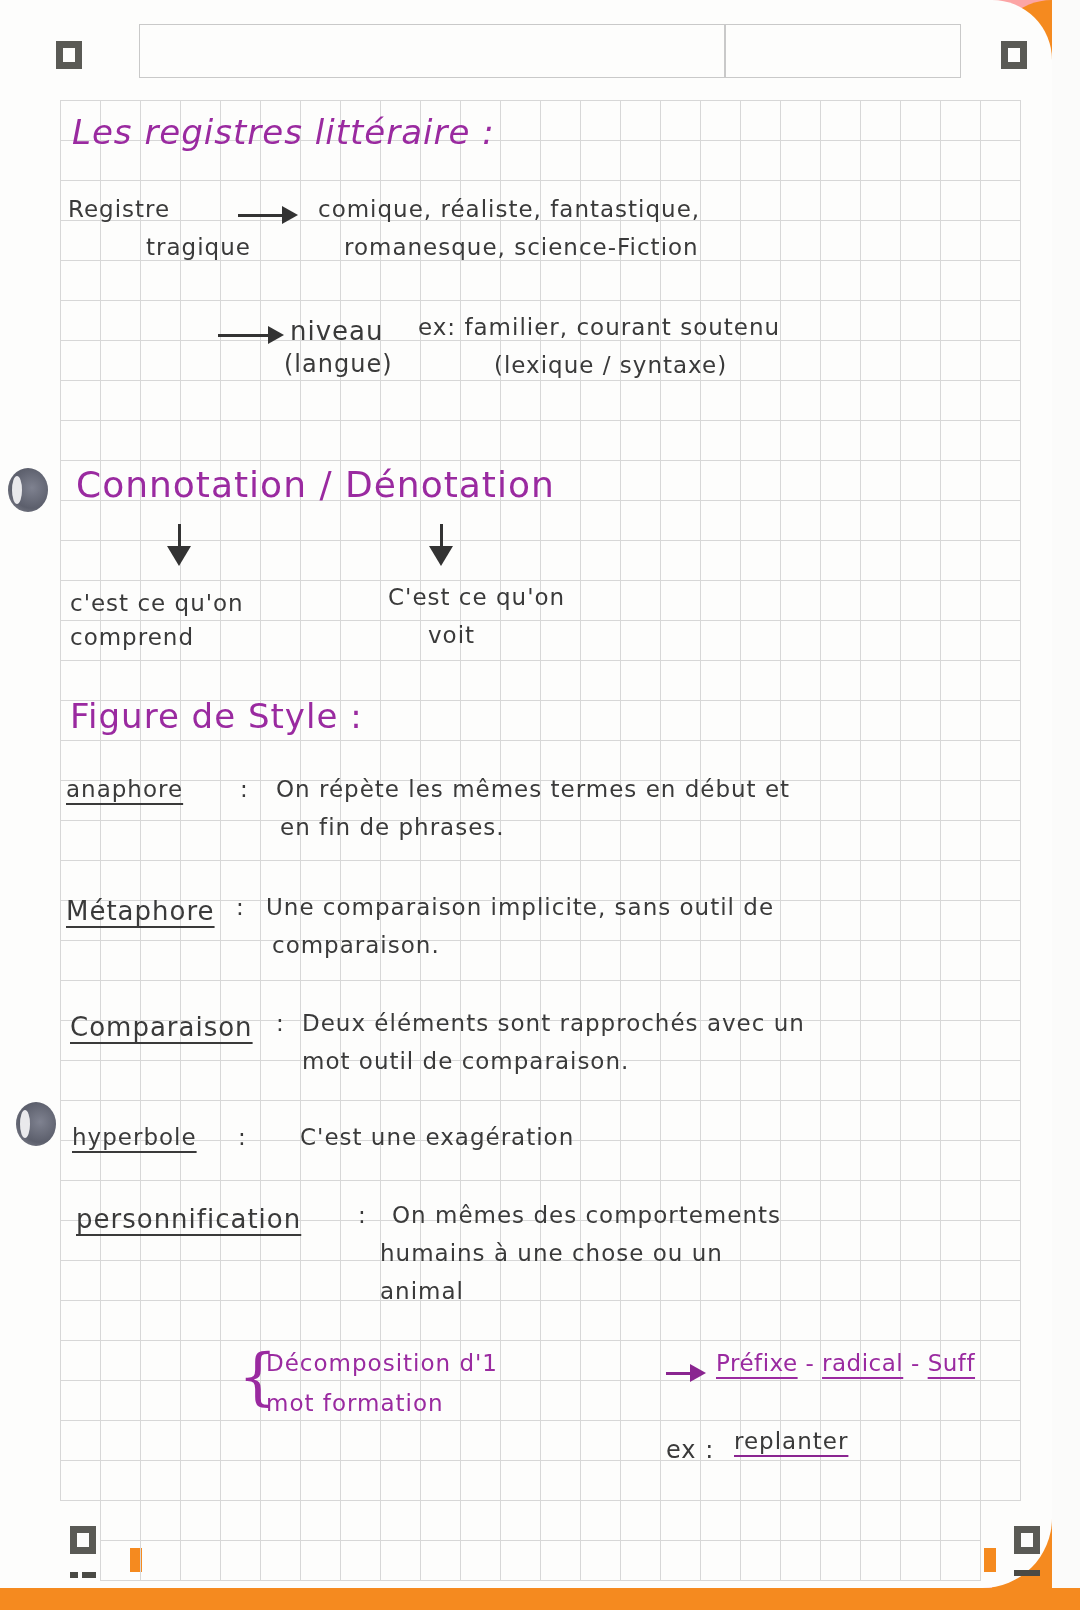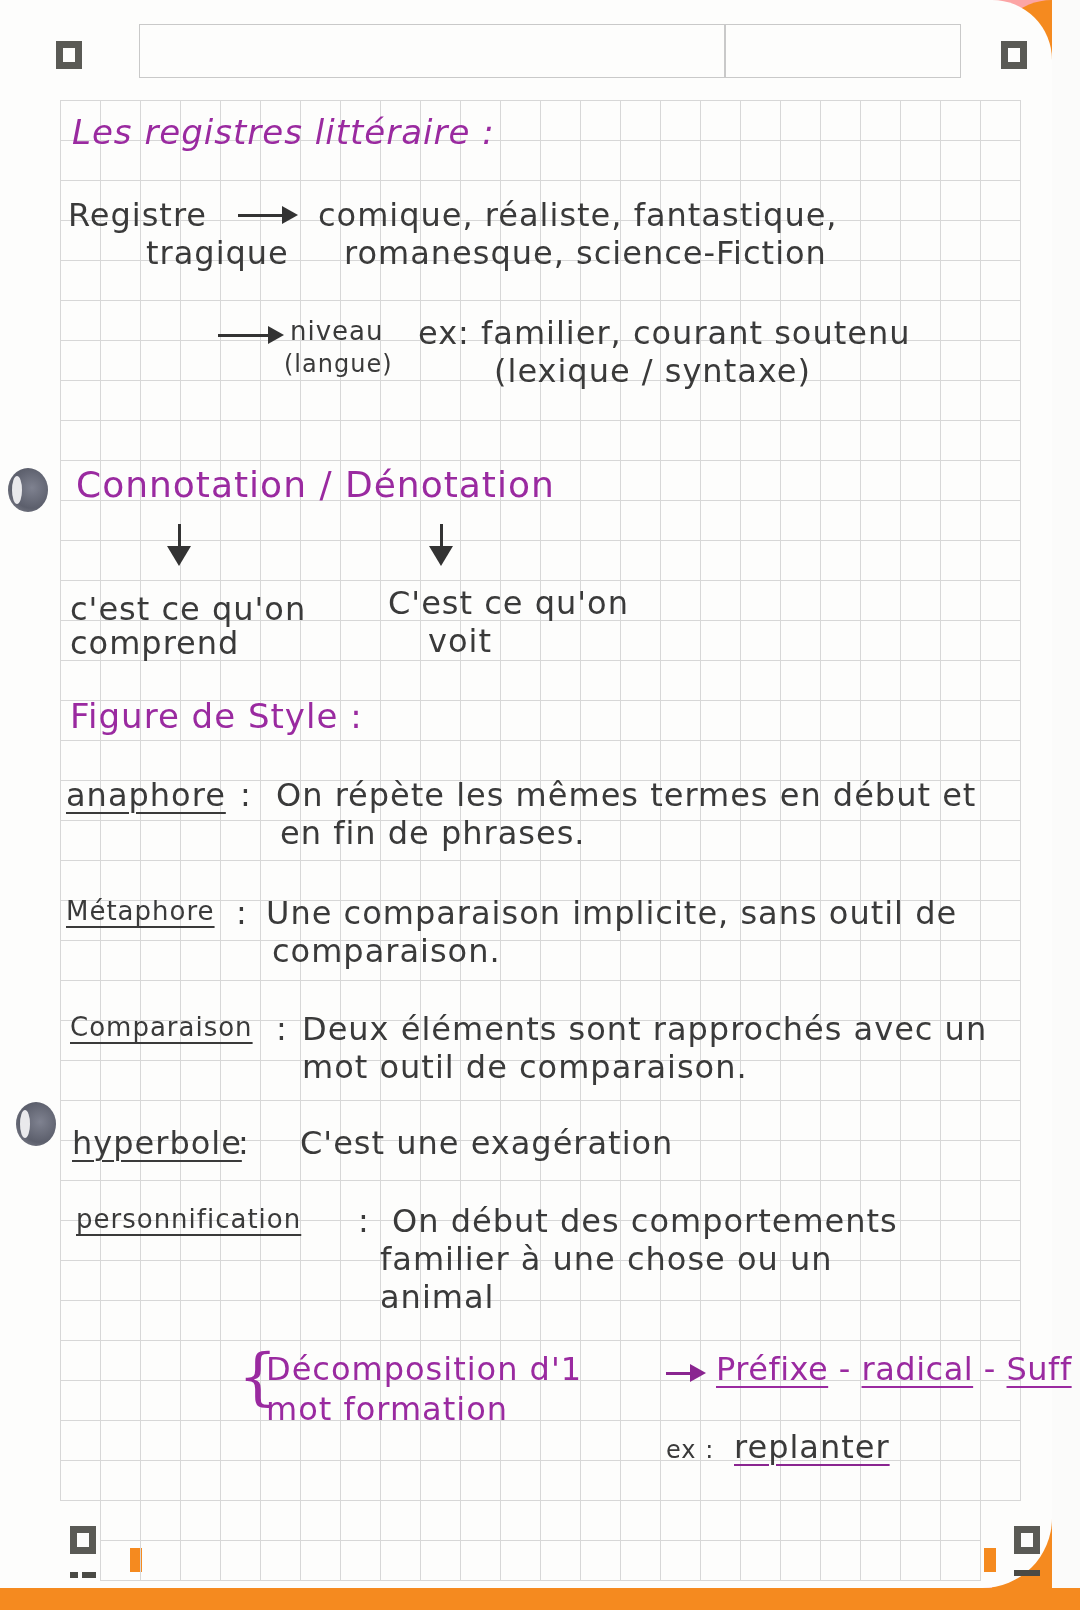--- a/index.html
+++ b/index.html
@@ -23,21 +23,21 @@
   .mark-bl{left:70px;top:1526px;}
   .mark-br{left:1014px;top:1526px;}
   .dash{position:absolute;height:6px;background:#4a4a45;}
   .orange-sq{position:absolute;width:12px;height:24px;background:#f58a1f;}
   .ring{position:absolute;width:40px;height:44px;border-radius:50%;background:radial-gradient(circle at 60% 45%,#7f8290,#5c5f6c 60%,#8a8c96);}
   .ring::before{content:"";position:absolute;left:4px;top:8px;width:10px;height:28px;border-radius:50%;background:#e9e9ec;}
   .txt{position:absolute;white-space:nowrap;font-family:"DejaVu Sans",sans-serif;letter-spacing:1px;}
   .purple{color:#9a2aa0;}
   .ink{color:#3a3a3a;}
   .h-title{font-size:34px;}
-  .body{font-size:32px;}
+  .body{font-size:23px;}
   .u{text-decoration:underline;text-decoration-thickness:2px;text-underline-offset:6px;}
   .arrow-right{position:absolute;height:3px;background:#333;}
   .arrow-right::after{content:"";position:absolute;right:-14px;top:-8px;border-left:16px solid #333;border-top:9px solid transparent;border-bottom:9px solid transparent;}
   .arrow-right.purple-arrow{background:#8a2590;}
   .arrow-right.purple-arrow::after{border-left-color:#8a2590;}
   .arrow-down{position:absolute;width:3px;background:#333;}
   .arrow-down::after{content:"";position:absolute;left:-11px;bottom:-16px;border-top:20px solid #333;border-left:12px solid transparent;border-right:12px solid transparent;}
   .brace{position:absolute;font-size:62px;color:#9a2aa0;font-family:"DejaVu Serif",serif;}
 </style>
 </head>
@@ -116,22 +116,22 @@
 
   <div>
     <span class="txt ink body u" style="left:72px;top:1124px;">hyperbole</span>
     <span class="txt ink body" style="left:238px;top:1124px;">:</span>
     <span class="txt ink body" style="left:268px;top:1124px;margin-left:32px;">C'est une exagération</span>
   </div>
 
   <div>
     <span class="txt ink u" style="left:76px;top:1204px;font-size:26px;">personnification</span>
     <span class="txt ink body" style="left:358px;top:1202px;">:</span>
-    <span class="txt ink body" style="left:392px;top:1202px;">On début des comportements</span>
-    <span class="txt ink body" style="left:380px;top:1240px;">familier à une chose ou un</span>
+    <span class="txt ink body" style="left:392px;top:1202px;">On mêmes des comportements</span>
+    <span class="txt ink body" style="left:380px;top:1240px;">humains à une chose ou un</span>
     <span class="txt ink body" style="left:380px;top:1278px;">animal</span>
   </div>
 
   <div class="brace" style="left:238px;top:1340px;">{</div>
   <div class="txt purple body" style="left:266px;top:1350px;">Décomposition d'1</div>
   <div class="txt purple body" style="left:266px;top:1390px;">mot formation</div>
   <div class="arrow-right purple-arrow" style="left:666px;top:1372px;width:26px;"></div>
   <div class="txt purple body" style="left:716px;top:1350px;letter-spacing:0.5px;">
     <span class="u">Préfixe</span>
     <span>-</span>

